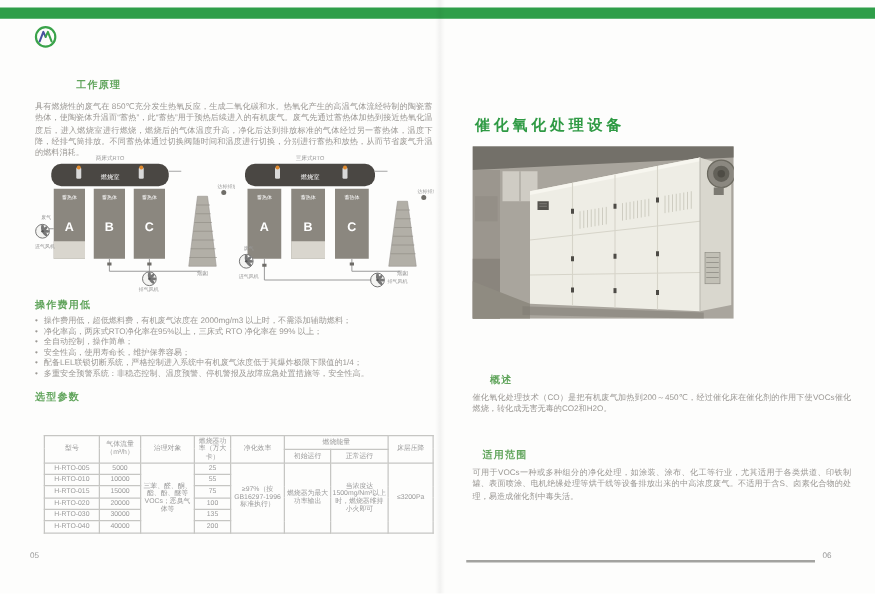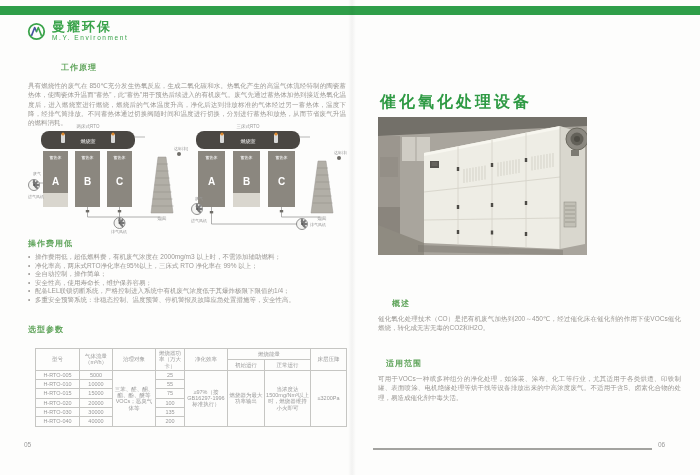--- a/index.html
+++ b/index.html
@@ -20,45 +20,41 @@
   .adv-list li{position:relative;color:#9b9894;font-size:6.5px;line-height:8.6px;padding-left:7px;}
   .adv-list li::before{content:"•";position:absolute;left:0;top:0;color:#9b9894;}
   
   .sel-table{position:absolute;left:35px;top:348px;width:311px;border-collapse:collapse;
              table-layout:fixed;font-size:5.5px;color:#9a9a9a;}
   .sel-table th,.sel-table td{border:0.8px solid #c6c6c3;font-weight:normal;text-align:center;
              padding:1px;line-height:6.3px;overflow:hidden;}
   
   .hco-title{position:absolute;left:377px;top:52px;color:#2f9a44;font-size:33px;font-weight:bold;
              letter-spacing:1px;line-height:34px;}
-  .hco-sub{position:absolute;left:380px;top:92px;color:#2f9a44;font-size:16px;font-weight:bold;
+  .hco-sub{position:absolute;left:380px;top:92px;color:#2f9a44;font-size:12px;font-weight:bold;
            letter-spacing:3px;}
   .photo{position:absolute;left:378px;top:117px;width:209px;height:138px;}
   .pagenum{position:absolute;color:#9a9a9a;font-size:6.5px;}
   .footline{position:absolute;left:373px;top:448px;width:279px;height:1.5px;background:#a3a3a0;}
   .diagram{position:absolute;top:121px;}
   svg text{font-family:"Liberation Sans","DejaVu Sans",sans-serif;}
 </style>
 </head>
 <body>
 
 <div class="sheet">
   <div class="topbar"></div>
   <div class="gutter"></div>
 
   <div class="logo">
     <svg width="19" height="19" viewBox="0 0 26 26">
       <circle cx="13" cy="13" r="10.6" fill="none" stroke="#3aa34a" stroke-width="2.4"></circle>
       <polyline points="6.5,18 10.5,7.5 13,13" fill="none" stroke="#4752a0" stroke-width="2.2" stroke-linecap="round" stroke-linejoin="round"></polyline>
       <polyline points="13,13 15.5,7.5 19.5,18" fill="none" stroke="#3aa34a" stroke-width="2.2" stroke-linecap="round" stroke-linejoin="round"></polyline>
     </svg>
-    <div class="brand-text">
-      <div class="cn">曼耀环保</div>
-      <div class="en">M.Y. Environment</div>
-    </div>
   </div>
 
   <div class="sec-title" style="left:41px;top:62px;margin-left:20px;">工作原理</div>
   <div class="body-text" style="left:28px;top:81px;width:318px;">具有燃烧性的废气在 850℃充分发生热氧反应，生成二氧化碳和水。热氧化产生的高温气体流经特制的陶瓷蓄热体，使陶瓷体升温而“蓄热”，此“蓄热”用于预热后续进入的有机废气。废气先通过蓄热体加热到接近热氧化温度后，进入燃烧室进行燃烧，燃烧后的气体温度升高，净化后达到排放标准的气体经过另一蓄热体，温度下降，经排气筒排放。不同蓄热体通过切换阀随时间和温度进行切换，分别进行蓄热和放热，从而节省废气升温的燃料消耗。</div>
 
   <svg class="diagram" style="left:27px;" width="161" height="113" viewBox="0 0 161 113">
     <text x="61" y="7" font-size="4.5" fill="#999" text-anchor="middle">两床式RTO</text>
     <rect x="14" y="10" width="94" height="18" rx="8" fill="#4a4743"></rect>
     <g>
       <rect x="34" y="13" width="4" height="9" rx="1" fill="#d9d9d9"></rect>
@@ -189,21 +185,21 @@
   <div class="sec-title" style="left:28px;top:238px;">操作费用低</div>
   <ul class="adv-list">
     <li>操作费用低，超低燃料费，有机废气浓度在 2000mg/m3 以上时，不需添加辅助燃料；</li>
     <li>净化率高，两床式RTO净化率在95%以上，三床式 RTO 净化率在 99% 以上；</li>
     <li>全自动控制，操作简单；</li>
     <li>安全性高，使用寿命长，维护保养容易；</li>
     <li>配备LEL联锁切断系统，严格控制进入系统中有机废气浓度低于其爆炸极限下限值的1/4；</li>
     <li>多重安全预警系统：非稳态控制、温度预警、停机警报及故障应急处置措施等，安全性高。</li>
   </ul>
 
-  <div class="sec-title" style="left:28px;top:324px;">选型参数</div>
+  <div class="sec-title" style="left:28px;top:312px;">选型参数</div>
 
   <table class="sel-table">
     <colgroup>
       <col style="width:44px">
         <col style="width:33px">
         <col style="width:43px">
         <col style="width:29px">
       <col style="width:43px">
         <col style="width:37px">
         <col style="width:46px">

